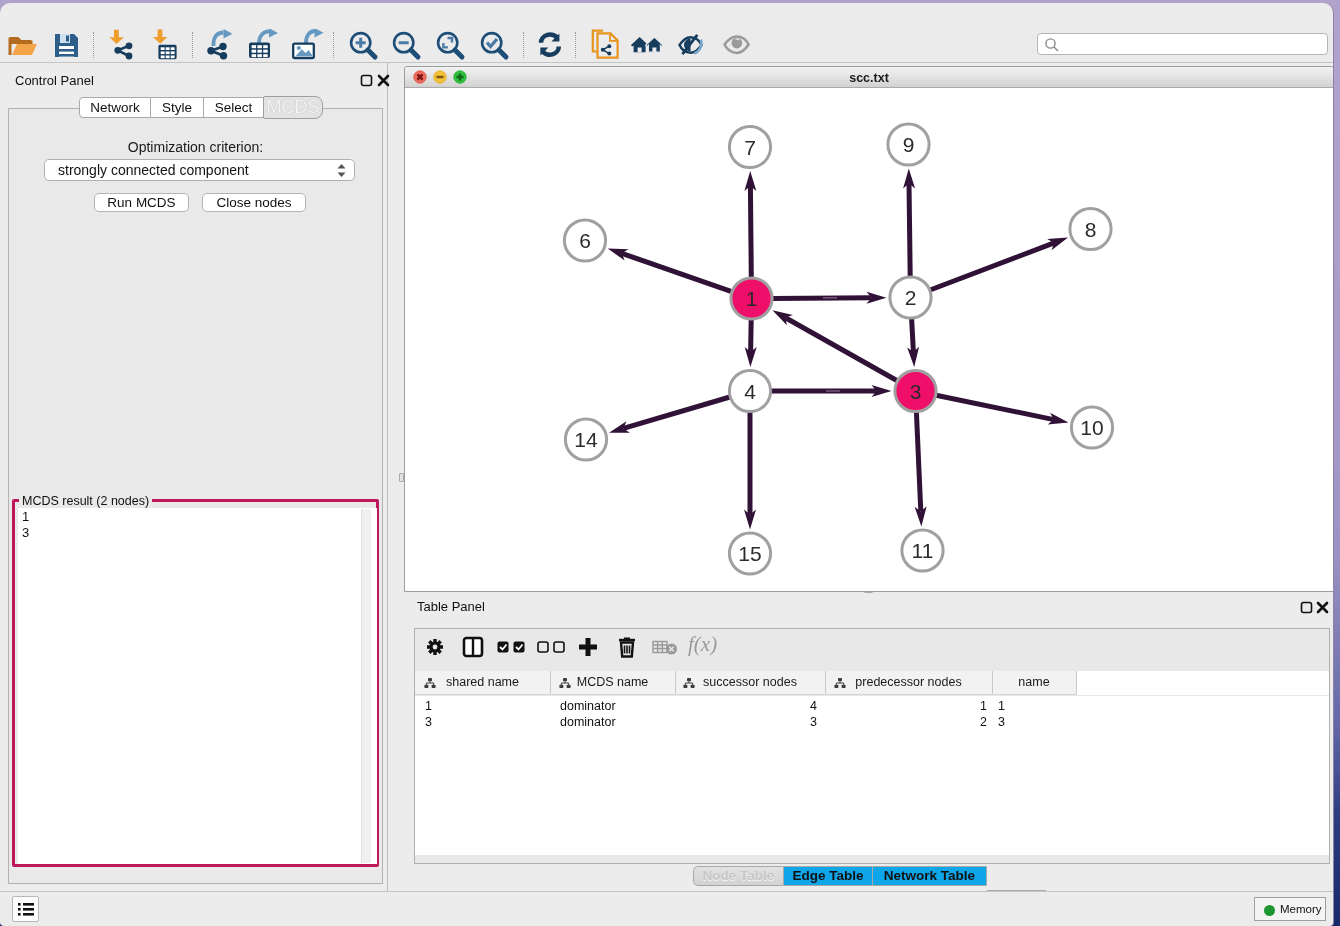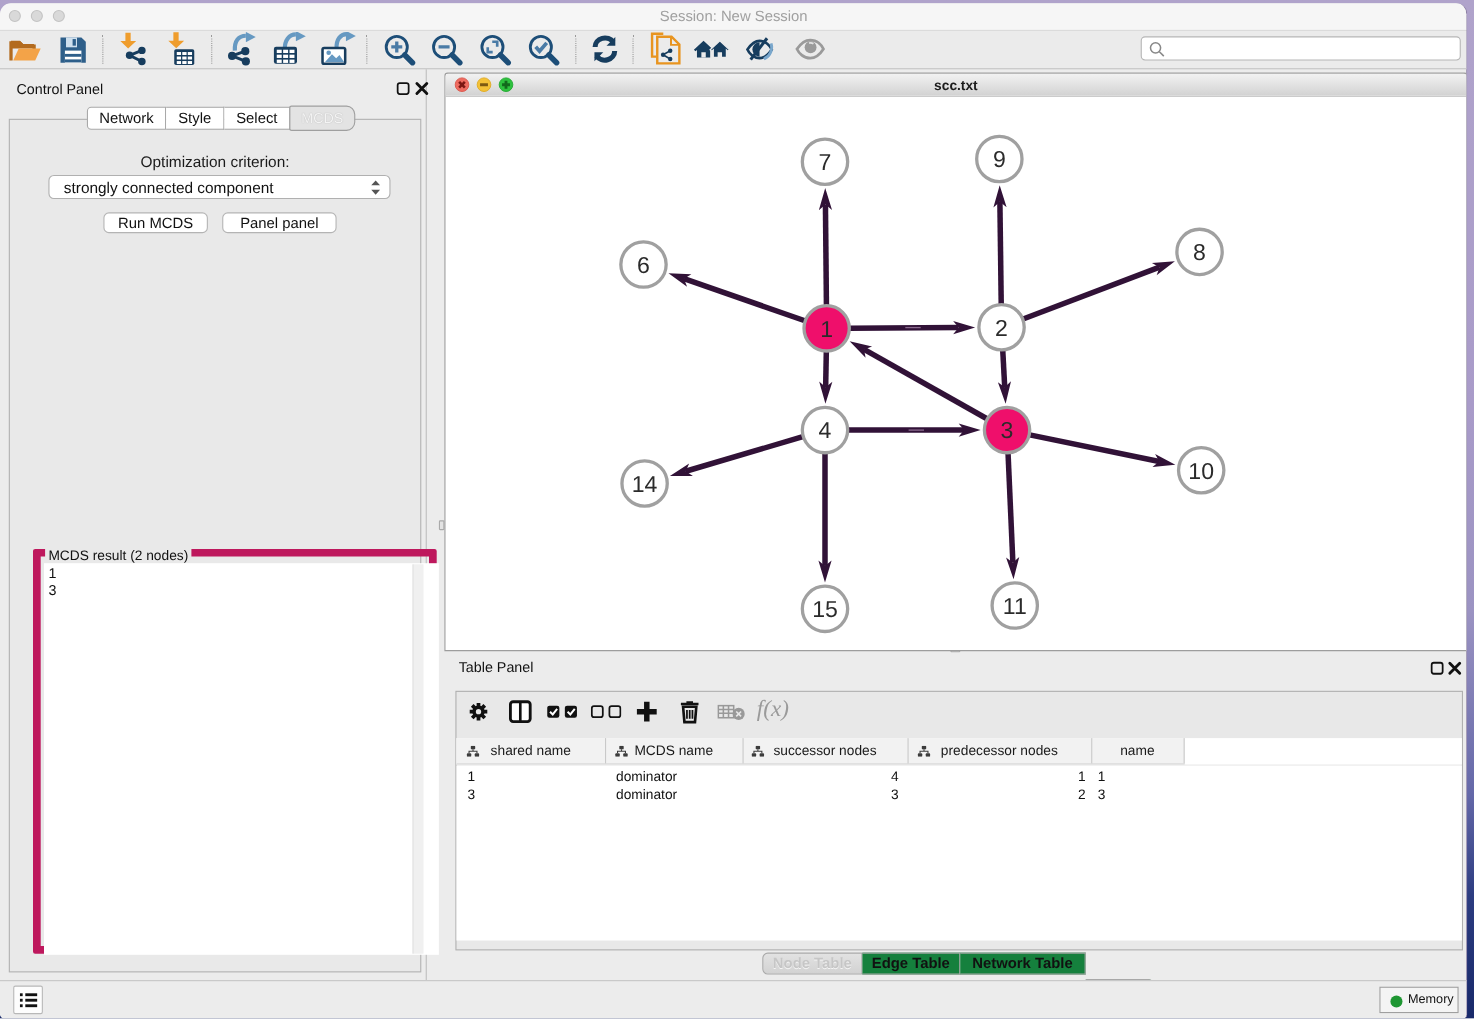--- a/index.html
+++ b/index.html
@@ -34,52 +34,46 @@
   
   .ptitle { font-size:13px; color:#111; }
   .paneicon { position:absolute; }
   #cp-tabpanel { position:absolute; left:8px; top:108px; width:375px; height:776px;
     background:#e9e9e9; border:1px solid #b2b2b2; }
   .tab { position:absolute; top:97px; height:21px; background:#fff;
     border:1px solid #a9a9a9; font-size:13.5px; color:#111;
     text-align:center; line-height:20px; }
   #tab-mcds { position:absolute; left:263px; top:96px; width:60px; height:23px;
     background:#e3e3e3; border:1px solid #9f9f9f; border-radius:2px 8px 8px 2px;
-    font-size:13px; color:#f4f4f4; text-shadow:0 0 1px rgba(150,150,150,.75);
+    font-size:18px; color:#f4f4f4; text-shadow:0 0 1px rgba(150,150,150,.75);
     text-align:center; line-height:21px; }
   .btn { position:absolute; background:#fff; border:1px solid #b4b4b4; border-radius:5px;
     font-size:13.5px; color:#111; text-align:center; }
   
   #netwin { position:absolute; left:404px; top:66px; width:930px; height:526px;
     background:#fff; border:1px solid #9d9d9d; border-radius:3px 3px 0 0; }
   #nettitle { position:absolute; left:0; top:0; width:928px; height:21px;
     background:linear-gradient(180deg,#f2f2f2,#dcdcdc 70%,#d2d2d2);
     border-bottom:1px solid #aaa; border-radius:3px 3px 0 0; }
   
   #tp-box { position:absolute; left:414px; top:628px; width:916px; height:236px;
     background:#e8e8e8; border:1px solid #b0b0b0; }
   .th-sep { position:absolute; top:0; height:23px; width:1px; background:#c9c9c9; }
-  .bt-tab { position:absolute; top:866px; height:20px; background:#15803d;
+  .bt-tab { position:absolute; top:866px; height:20px; background:#0ea5e9;
     border:1px solid #a8a8a8; font-size:13.5px; font-weight:bold; color:#111;
     text-align:center; line-height:18px; }
   
   #statusbar { position:absolute; left:0; top:891px; width:1334px; height:32px;
     background:#ececec; border-top:1px solid #c6c6c6; }
 </style>
 </head>
 <body>
 <div id="desk">
 <div id="win">
 
-<div id="titlebar">
-  <div class="tl" style="left:8px;"></div>
-  <div class="tl" style="left:28px;"></div>
-  <div class="tl" style="left:47.5px;"></div>
-  <div id="wintitle">Session: New Session</div>
-</div>
 
 <div id="toolbar">
 
   <svg class="ticon" style="left:6px" width="33" height="33" viewBox="0 0 33 33">
     <path d="M4 8 h8 l3 3 h10 v4 H4 z" fill="#b36b1e"></path>
     <path d="M4 26 V10 h8 l3 3 h10 v3" fill="none" stroke="#b36b1e" stroke-width="3"></path>
     <path d="M6 26 L11 15 h20 L26 26 z" fill="#f3a348"></path>
   </svg>
 
   <svg class="ticon" style="left:50px" width="33" height="33" viewBox="0 0 33 33">
@@ -250,22 +244,22 @@
   <div class="tab" style="left:151px; width:53px; border-left:none;">Style</div>
   <div class="tab" style="left:204px; width:60px; border-left:none;">Select</div>
   <div id="tab-mcds">MCDS</div>
   <div class="abs" style="left:8px; top:139px; width:375px; text-align:center; font-size:14px; color:#1a1a1a;">Optimization criterion:</div>
   <div class="abs" style="left:44px; top:159px; width:311px; height:22px; background:#fff; border:1px solid #b0b0b0; border-radius:5px; font-size:14px; color:#111; line-height:20px; padding-left:13px;">strongly connected component
     <svg style="position:absolute; right:7px; top:3px;" width="11" height="15" viewBox="0 0 11 15">
       <path d="M1.5 5.5 L5.5 1 L9.5 5.5 z M1.5 9.5 L5.5 14 L9.5 9.5 z" fill="#555"></path>
     </svg>
   </div>
   <div class="btn" style="left:94px; top:193px; width:95px; height:19px; line-height:17px;">Run MCDS</div>
-  <div class="btn" style="left:202px; top:193px; width:104px; height:19px; line-height:17px;">Panel panel</div>
-  <div class="abs" style="left:30px; top:499px; width:367px; height:368px; border:7px solid #be185d; border-radius:2px;">
+  <div class="btn" style="left:202px; top:193px; width:104px; height:19px; line-height:17px;">Close nodes</div>
+  <div class="abs" style="left:12px; top:499px; width:367px; height:368px; border:3px solid #be185d; border-radius:2px;">
     <div style="position:absolute; left:4px; top:-8px; background:#e9e9e9; padding:0 3px; font-size:12.5px; color:#111;">MCDS result (2 nodes)</div>
     <div style="position:absolute; left:3px; top:6px; width:359px; height:356px; background:#fff; font-size:13px; color:#111; line-height:16px; padding:1px 0 0 4px;">1<br>3</div>
     <div style="position:absolute; right:5px; top:7px; width:10px; height:354px; background:#f0f0f0; border-left:1px solid #e2e2e2;"></div>
   </div>
 
   <div class="abs" style="left:399px; top:473px; width:5px; height:9px; background:#e3e3e3; border:1px solid #aaa; border-radius:1px;"></div>
   <div class="abs" style="left:864px; top:587px; width:9px; height:6px; background:#e3e3e3; border:1px solid #aaa; border-radius:1px;"></div>
 </div>
 
 <div id="netwin">

